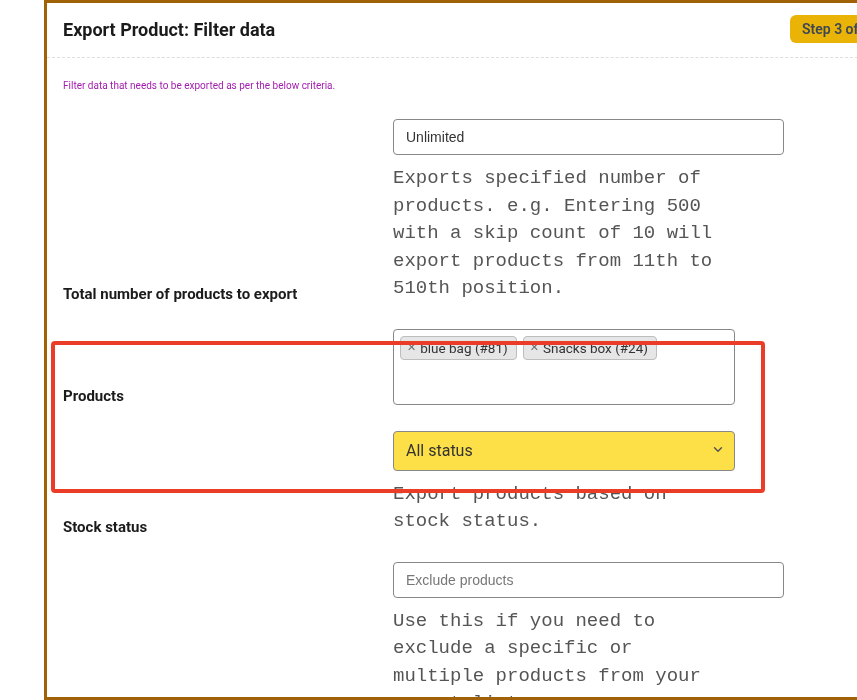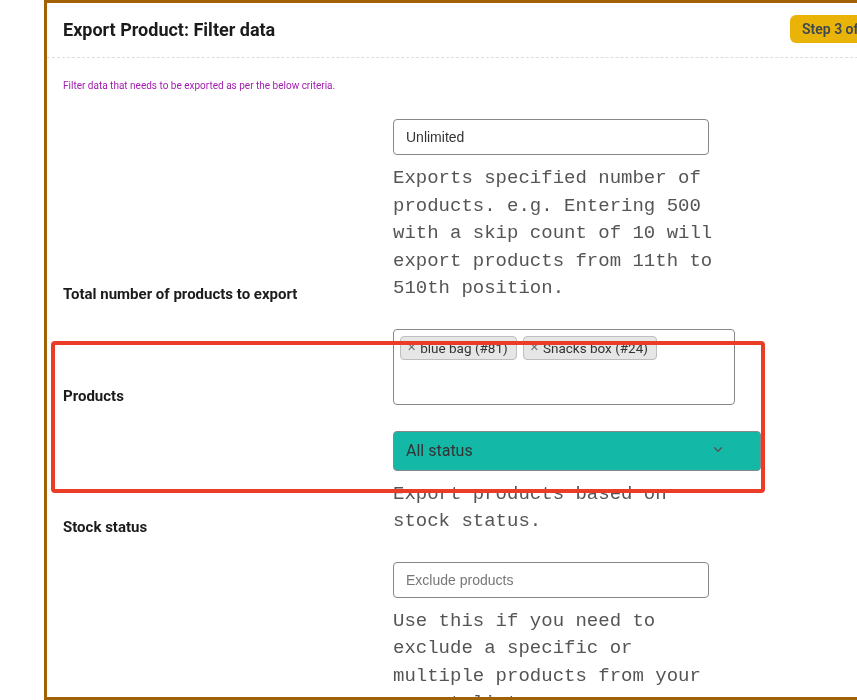--- a/index.html
+++ b/index.html
@@ -11,36 +11,36 @@
   .step-badge { background: #eab308; color: #3d4854; border-radius: 6px; padding: 6px 12px; font-size: 14px; font-weight: 600; }
 
   .content { padding: 22px 16px 0 16px; }
   .intro { font-size: 10px; color: #a21caf; margin-bottom: 28px; }
 
   .row { display: flex; align-items: flex-end; margin-bottom: 26px; position: relative; }
   .row .lbl { width: 330px; font-size: 15px; font-weight: 700; color: #1b1b1b; padding-top: 4px; }
   .row .lbl .it { font-style: italic; }
   .row .fld { width: 342px; }
 
-  .text-input { width: 316px; height: 36px; border: 1px solid #888; border-radius: 4px; padding: 0 12px; font-size: 14px; color: #333; background: #fff; }
+  .text-input { width: 391px; height: 36px; border: 1px solid #888; border-radius: 4px; padding: 0 12px; font-size: 14px; color: #333; background: #fff; }
   .text-input::placeholder { color: #777; }
 
   .help { margin-top: 10px; font-size: 19px; line-height: 1.45; color: #555; width: 342px; font-family: Liberation Mono, monospace; }
 
   
   .highlight-box { position: absolute; left: 4px; top: 338px; width: 714px; height: 152px; border: 4px solid #eb3c27; border-radius: 4px; pointer-events: none; }
 
   
   .tags-input { width: 342px; min-height: 76px; border: 1px solid #888; border-radius: 4px; padding: 6px; background: #fff; display: flex; flex-wrap: wrap; align-content: flex-start; gap: 6px; }
   .tag { display: inline-flex; align-items: center; background: #e6e6e6; border: 1px solid #bdbdbd; border-radius: 4px; padding: 3px 8px 3px 6px; font-size: 13.5px; color: #333; }
   .tag .x { font-size: 11px; color: #6b6b6b; margin-right: 4px; cursor: pointer; }
 
   
   .select-wrap { position: relative; width: 342px; }
-  .select { width: 368px; height: 40px; border: 1px solid #888; border-radius: 4px; padding: 0 36px 0 12px; font-size: 16px; color: #333; background: #14b8a6; display: flex; align-items: center; }
+  .select { width: 342px; height: 40px; border: 1px solid #888; border-radius: 4px; padding: 0 36px 0 12px; font-size: 16px; color: #333; background: #fde047; display: flex; align-items: center; }
   .chev { position: absolute; right: 10px; top: 50%; transform: translateY(-50%); }
 </style>
 </head>
 <body>
 
 <div class="page">
 
   <div class="header">
     <h1>Export Product: Filter data</h1>
     <div class="step-badge">Step 3 of 5</div>

